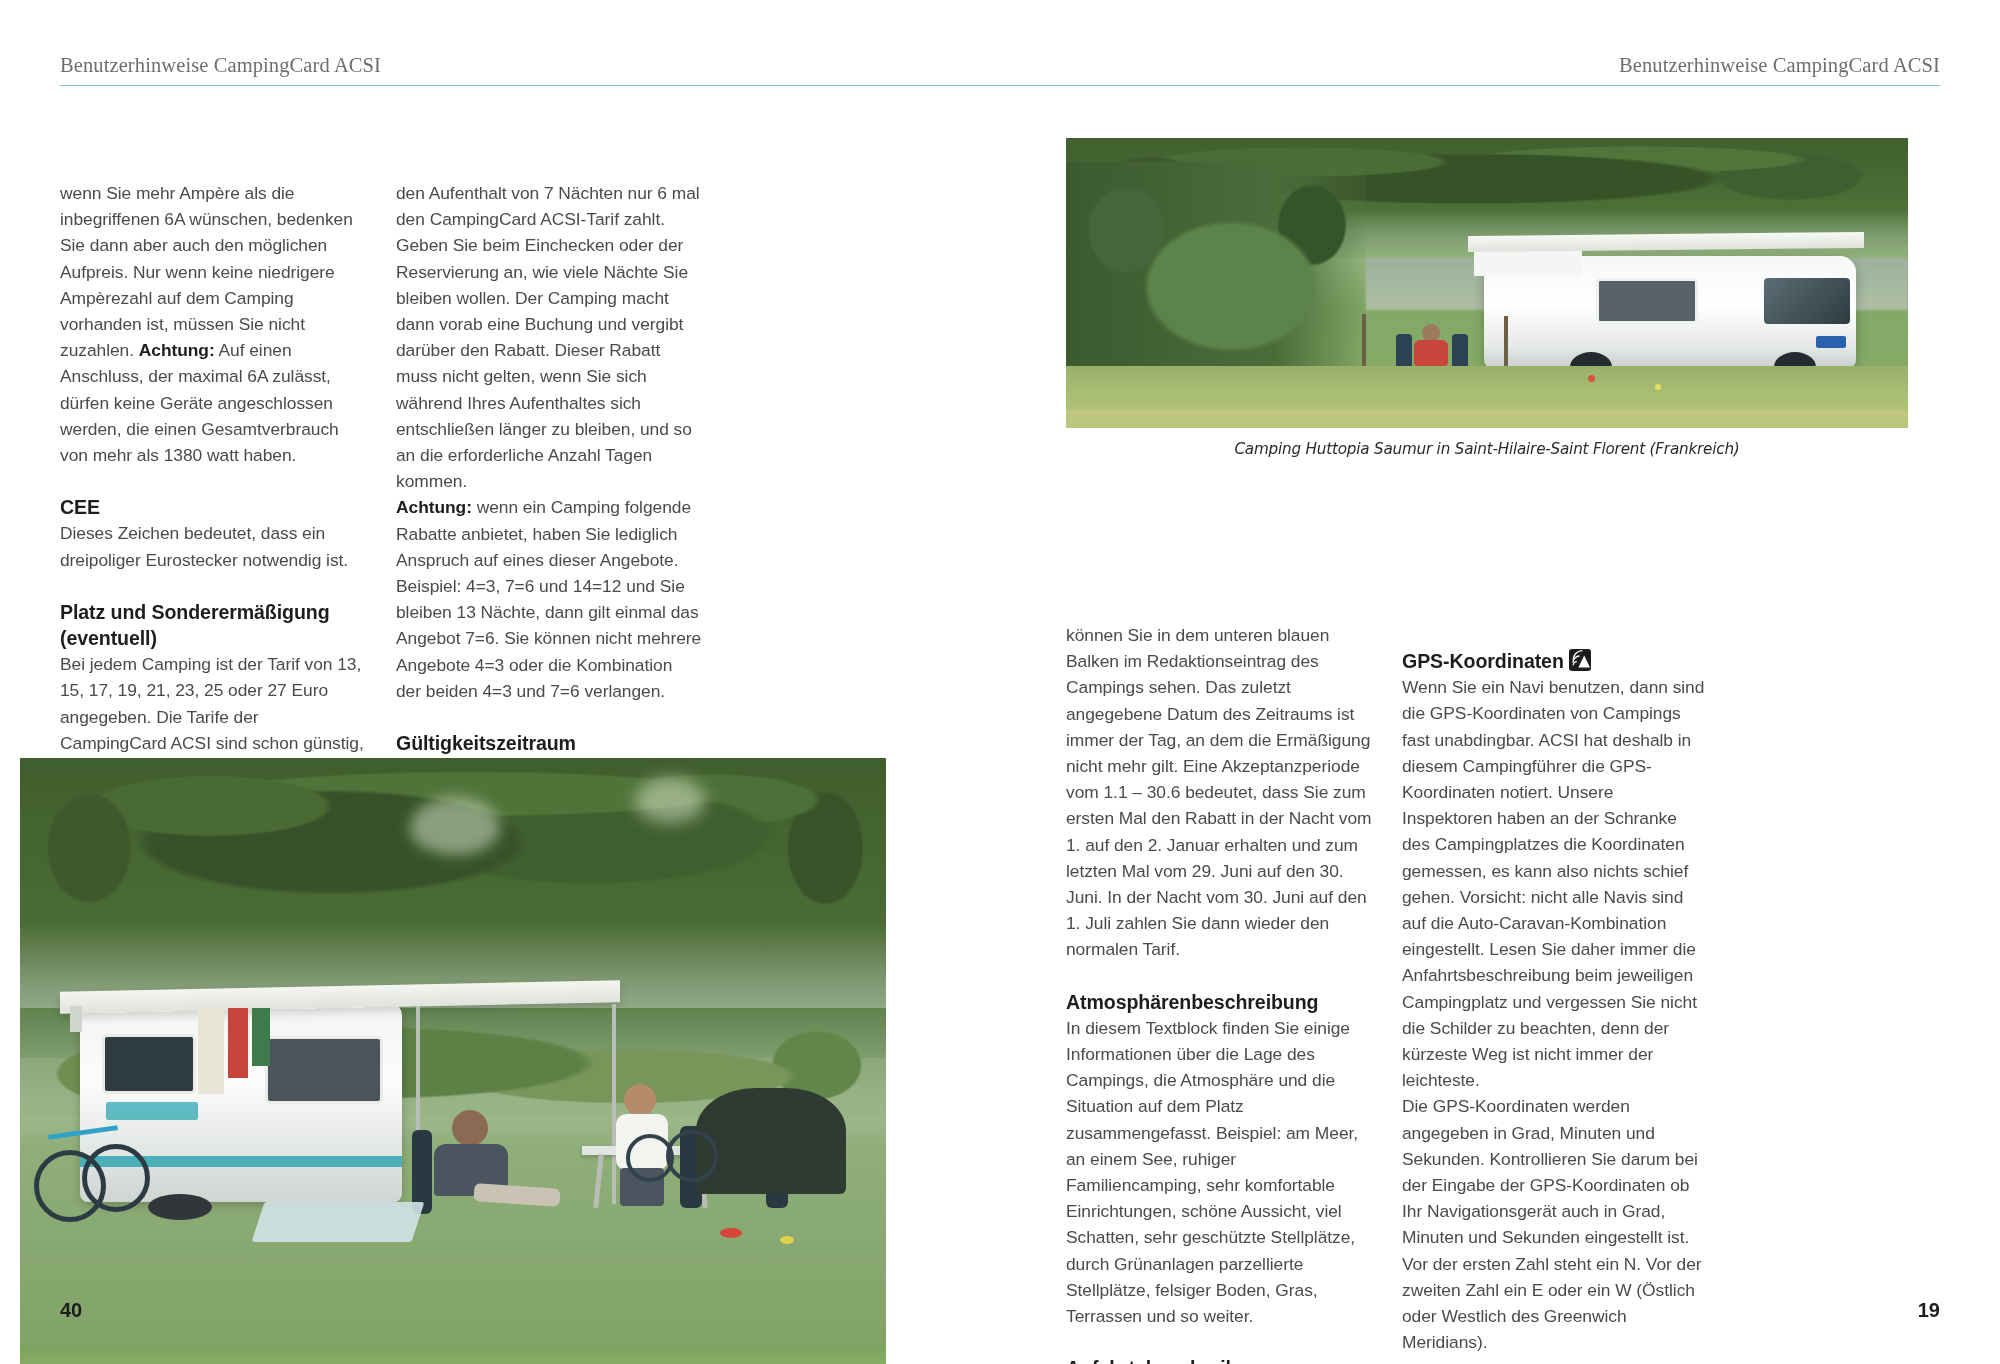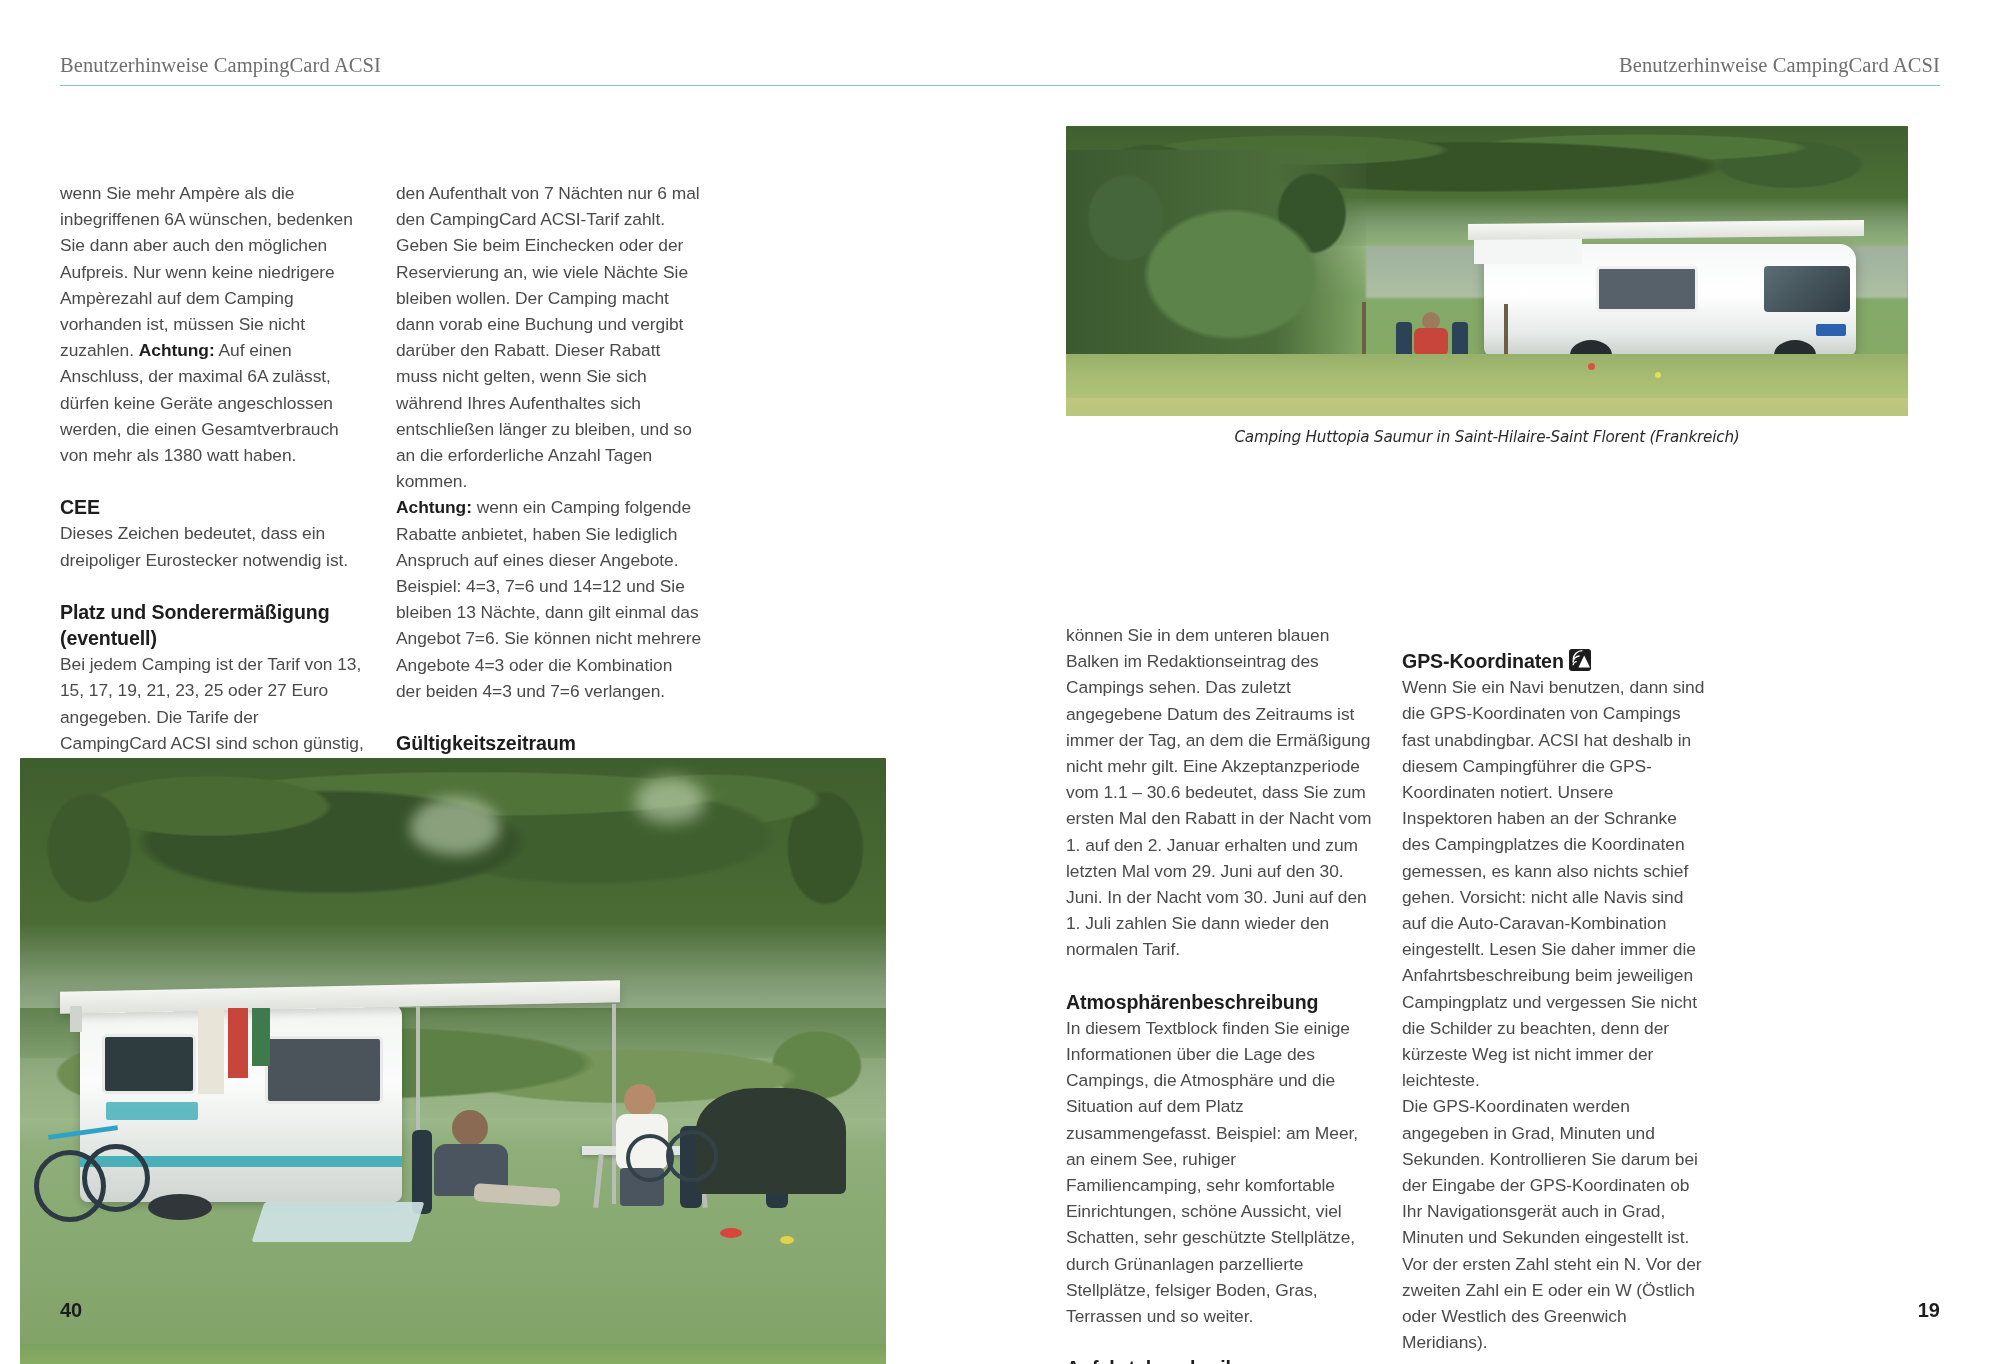--- a/index.html
+++ b/index.html
@@ -287,21 +287,21 @@
     </div>
 
     <div class="folio">40</div>
   </div>
 
   <div class="page right">
 
     <div class="runhead">Benutzerhinweise CampingCard ACSI</div>
     <div class="rule"></div>
 
-    <div class="figure" style="left:66px; top:126px; width:842px; height:290px;text-align:center;">
+    <div class="figure" style="left:66px; top:138px; width:842px; height:290px;text-align:center;">
       <div class="photo">
         <div class="sky-b"></div>
 
         <div class="treeline" style="top:0; height:120px; background:
              radial-gradient(closest-side at 10% 40%, #3c5a2d 0 58%, rgba(60,90,45,0) 63%),
              radial-gradient(closest-side at 28% 20%, #4a6c35 0 58%, rgba(74,108,53,0) 63%),
              radial-gradient(closest-side at 48% 34%, #365227 0 58%, rgba(54,82,39,0) 63%),
              radial-gradient(closest-side at 68% 18%, #50753b 0 58%, rgba(80,117,59,0) 63%),
              radial-gradient(closest-side at 86% 32%, #3e6030 0 58%, rgba(62,96,48,0) 63%),
              linear-gradient(to bottom,#40602f,#4c7036 60%, rgba(100,140,80,0.15));"></div>

